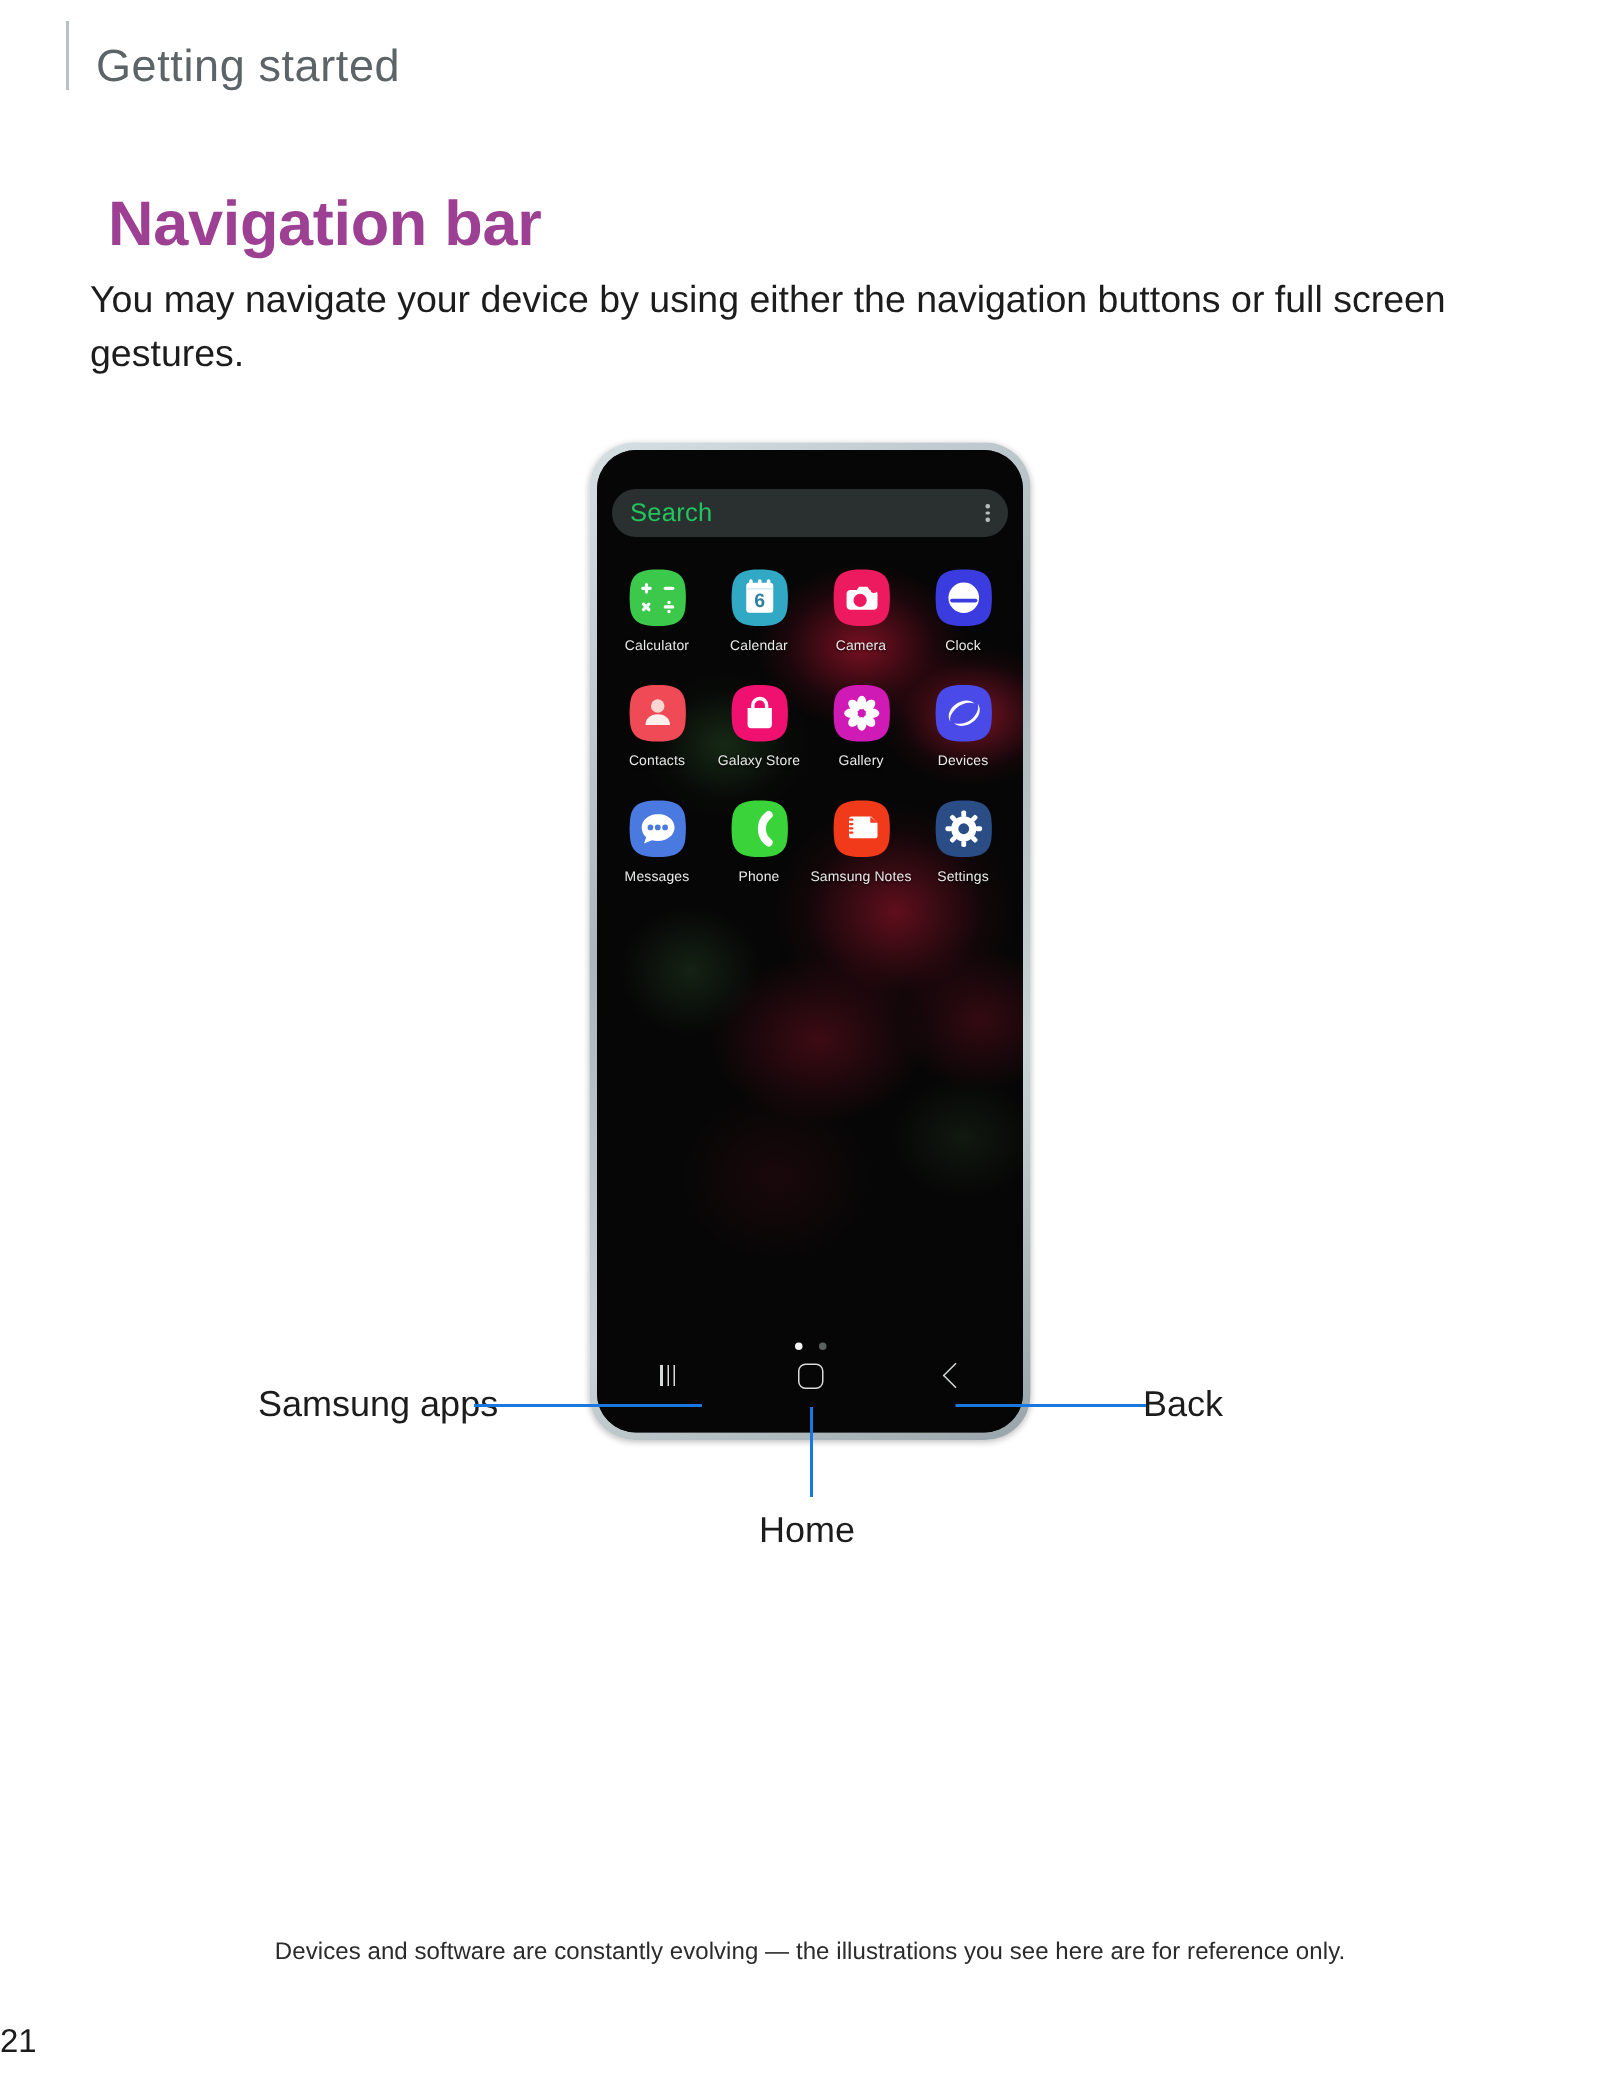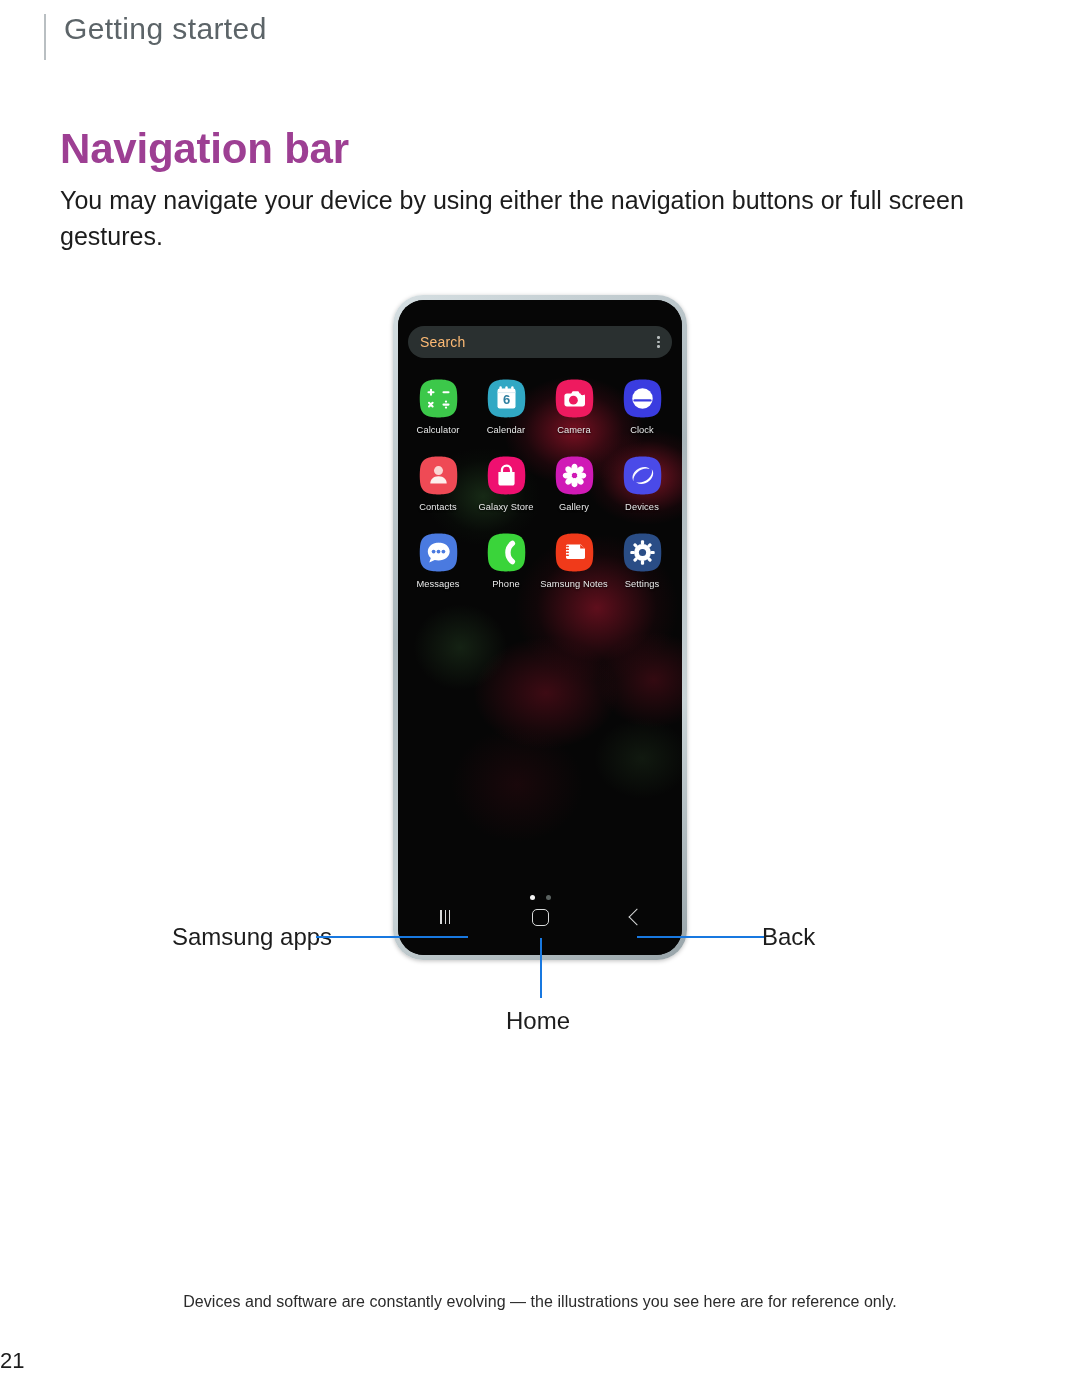--- a/index.html
+++ b/index.html
@@ -14,41 +14,41 @@
     font-family: "Liberation Sans", sans-serif;
     overflow: hidden;
   }
 
   
   #running-header {
     position: absolute;
     left: 44px;
     top: 14px;
     display: flex;
-    align-items: flex-start;
+    align-items: flex-end;
     height: 46px;
   }
   #header-rule {
     width: 2px;
     height: 46px;
     background: #b9bfc2;
     margin-right: 18px;
   }
   #header-label {
     font-size: 30px;
     font-weight: 400;
     color: #5c6468;
     letter-spacing: 0.4px;
     line-height: 1;
   }
 
   
   #page-title {
     position: absolute;
-    left: 60px;
+    left: 72px;
     top: 98px;
     font-size: 42px;
     font-weight: 700;
     color: #9d3f93;
     letter-spacing: -0.2px;
     line-height: 1.1;
   }
 
   
   #intro-paragraph {
@@ -118,22 +118,22 @@
     width: 264px;
     height: 32px;
     border-radius: 16px;
     background: rgba(46,52,52,0.92);
     display: flex;
     align-items: center;
     box-sizing: border-box;
     padding: 0 12px;
   }
   #search-placeholder {
-    font-size: 14px;
-    color: #fdba74;
+    font-size: 17px;
+    color: #22c55e;
     letter-spacing: 0.2px;
   }
   #search-overflow {
     margin-left: auto;
     display: flex;
     flex-direction: column;
     gap: 2.2px;
   }
   #search-overflow i {
     display: block;

